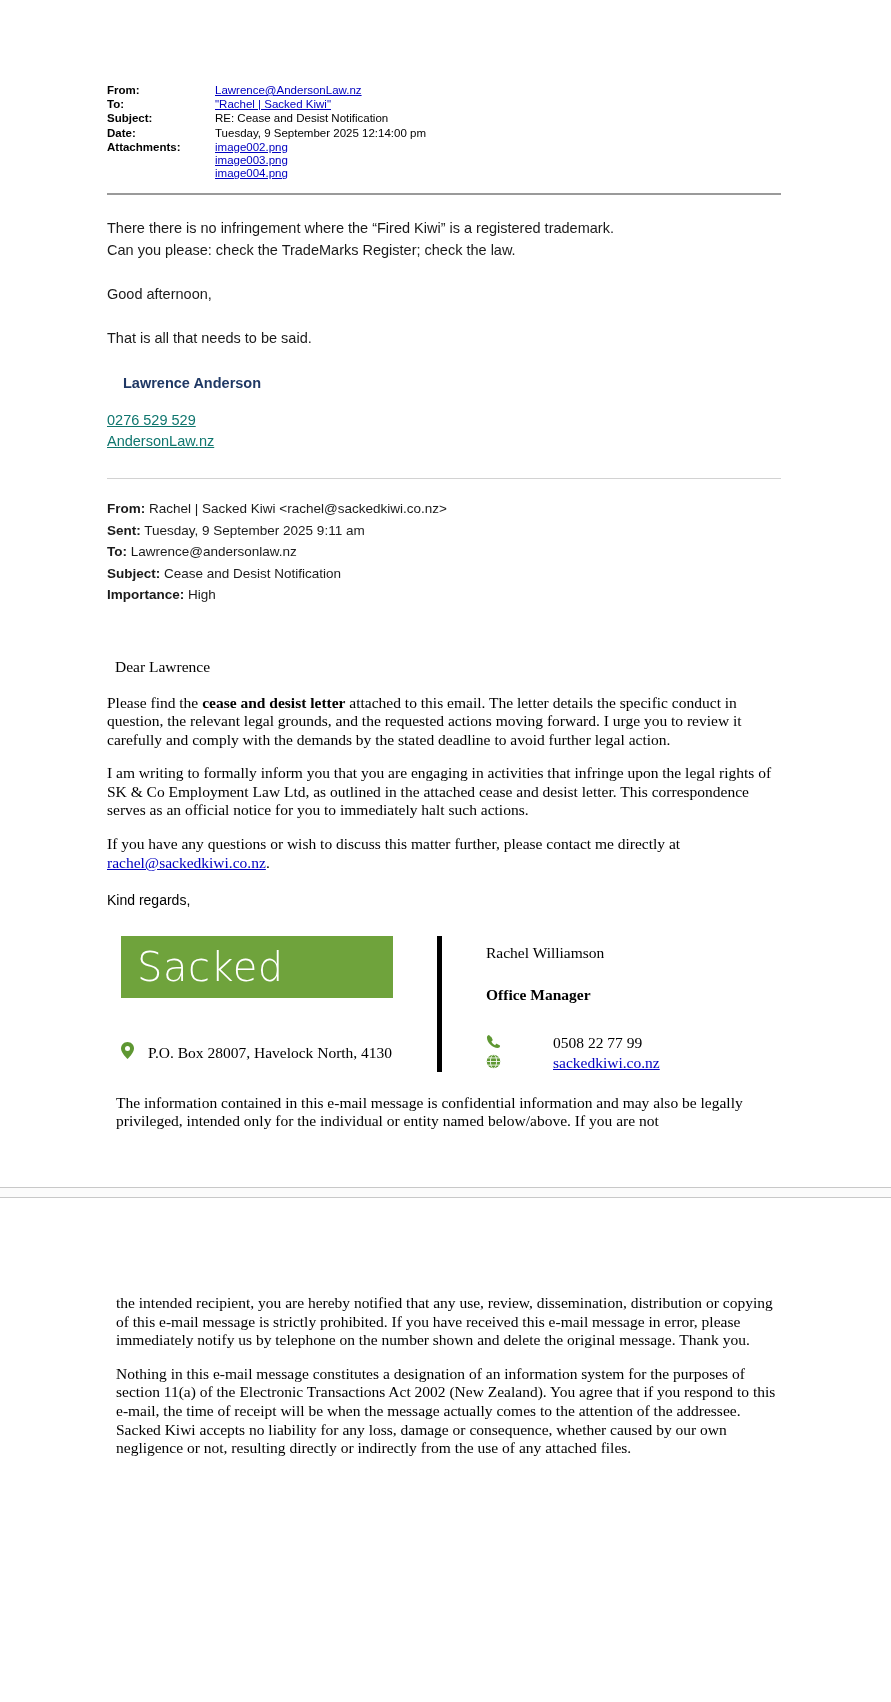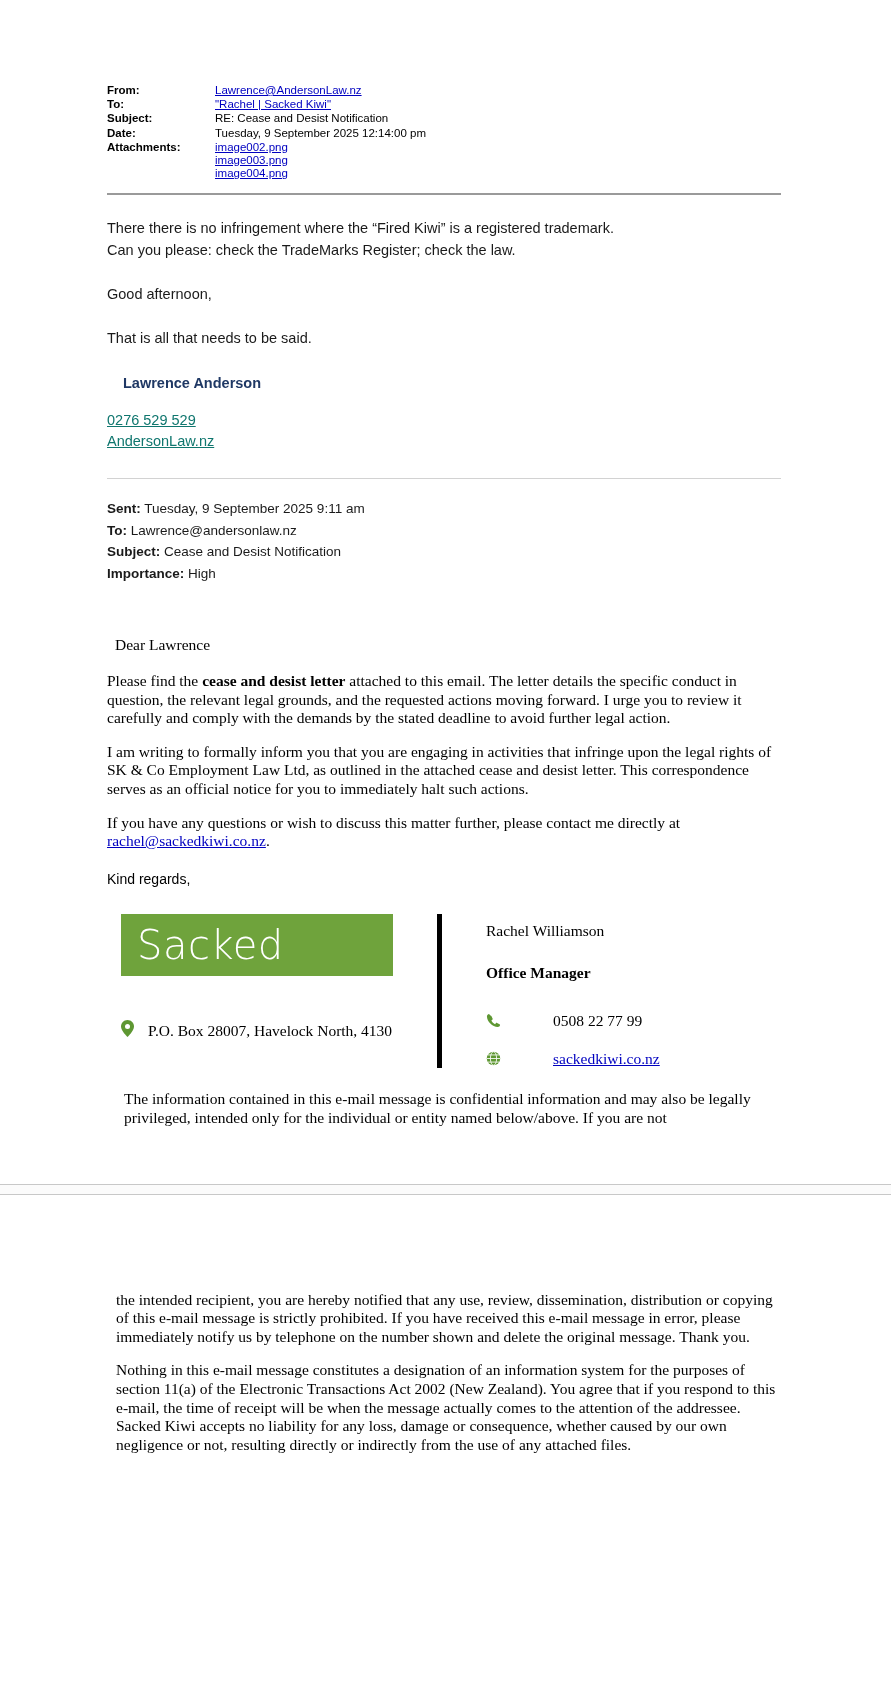--- a/index.html
+++ b/index.html
@@ -173,35 +173,35 @@
     color: #000;
   }
   .person-name { margin-top: 8px; }
   .person-title { font-weight: bold; margin-top: 24px; }
   .contact-row {
     display: flex;
     align-items: center;
     margin-top: 30px;
     gap: 20px;
   }
-  .contact-row.second { margin-top: 20px; }
+  .contact-row.second { margin-top: 2px; }
   .contact-val { margin-left: 32px; }
   .contact-link {
     margin-left: 32px;
     color: #0000c0;
     text-decoration: underline;
   }
   .icon-green { color: #5E9732; display: inline-block; line-height: 1; }
 
   
   .disclaimer {
     margin-top: 22px;
     padding-left: 9px;
   }
-  .disclaimer p { margin: 0 0 15px 8px; }
+  .disclaimer p { margin: 0 0 15px 0; }
 
   
   .page-break {
     margin-top: 56px;
     border-top: 1px solid #c8c8c8;
     border-bottom: 1px solid #c8c8c8;
     height: 9px;
     background: #fbfbfb;
   }
   .page2 {
@@ -261,20 +261,21 @@
       <div class="sig-block">
         <div class="sig-name">Lawrence Anderson</div>
         <a class="sig-link" href="#">0276 529 529</a>
         <a class="sig-link" href="#">AndersonLaw.nz</a>
       </div>
     </div>
 
     <hr class="rule-thin">
 
     <div class="quoted-hdr">
+      <div><b>From:</b> <span>Rachel | Sacked Kiwi &lt;rachel@sackedkiwi.co.nz&gt;</span></div>
       <div><b>Sent:</b> <span>Tuesday, 9 September 2025 9:11 am</span></div>
       <div><b>To:</b> <span>Lawrence@andersonlaw.nz</span></div>
       <div><b>Subject:</b> <span>Cease and Desist Notification</span></div>
       <div><b>Importance:</b> <span>High</span></div>
     </div>
 
     <div class="serif" style="margin-top:52px;">
       <p class="salutation">Dear Lawrence</p>
       <p><span>Please find the </span><b>cease and desist letter</b><span> attached to this email. The letter details the specific conduct in question, the relevant legal grounds, and the requested actions moving forward. I urge you to review it carefully and comply with the demands by the stated deadline to avoid further legal action.</span></p>
       <p>I am writing to formally inform you that you are engaging in activities that infringe upon the legal rights of SK &amp; Co Employment Law Ltd, as outlined in the attached cease and desist letter. This correspondence serves as an official notice for you to immediately halt such actions.</p>

